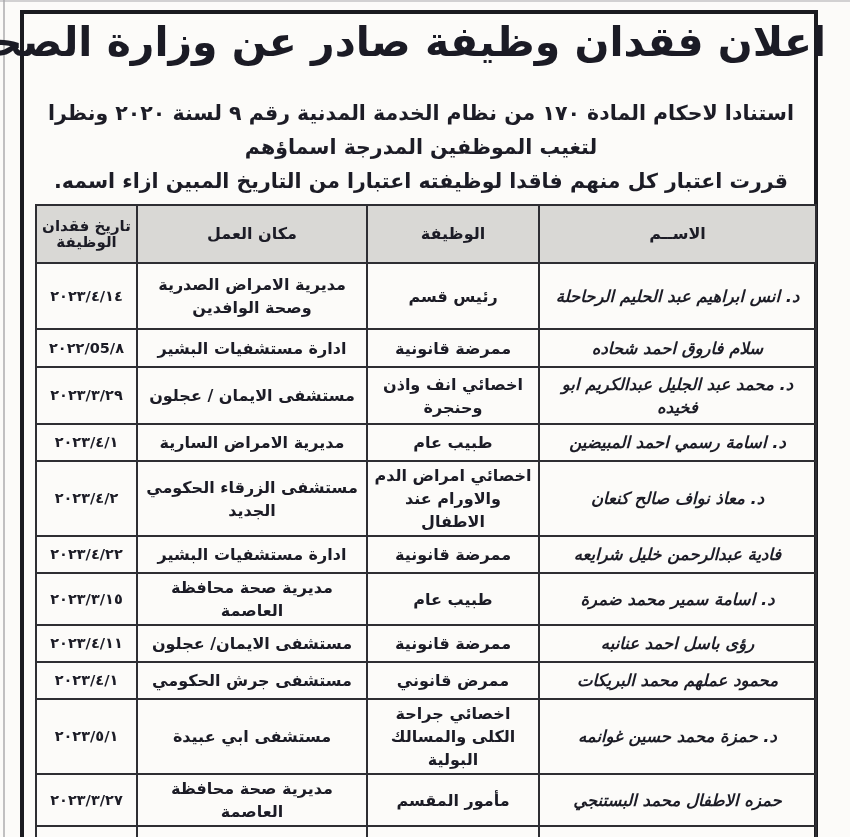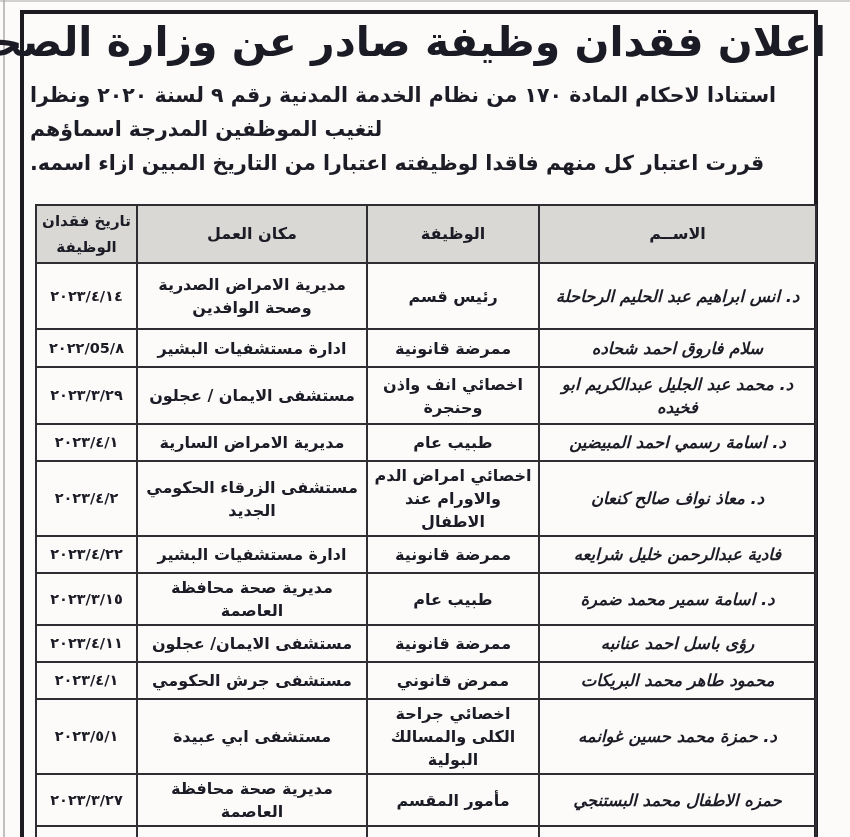--- a/index.html
+++ b/index.html
@@ -30,22 +30,22 @@
   }
   .title{
     position:absolute;top:18px;left:20px;width:806px;
     text-align:center;
     font-size:41px;font-weight:bold;
     letter-spacing:0px;
     color:#1b1b25;
     white-space:nowrap;
   }
   .intro{
-    position:absolute;top:78px;right:38px;left:30px;
-    text-align:left;direction:rtl;
+    position:absolute;top:96px;right:38px;left:30px;
+    text-align:center;direction:rtl;
     font-size:20.5px;font-weight:bold;line-height:34px;
     color:#1c1c26;
   }
   table.announce{
     position:absolute;top:204px;left:35px;
     width:780px;
     border-collapse:collapse;
     table-layout:fixed;
     direction:rtl;
     font-weight:bold;
@@ -56,21 +56,21 @@
     text-align:center;
     vertical-align:middle;
     padding:2px 5px;
     overflow:hidden;
   }
   .announce th{
     background:#d9d8d5;
     font-size:16px;
     line-height:24px;
   }
-  .announce th.h-date{font-size:15px;line-height:26px;}
+  .announce th.h-date{font-size:15px;line-height:16px;}
   .announce td{font-size:16px;line-height:23px;}
   .announce td.c-name{font-size:16.5px;font-style:italic;}
   .announce td.c-date{direction:ltr;font-size:14.5px;white-space:nowrap;}
   col.w-name{width:277px;}
   col.w-job{width:172px;}
   col.w-place{width:230px;}
   col.w-date{width:101px;}
 </style>
 </head>
 <body>
@@ -142,21 +142,21 @@
     <td class="c-place">مديرية صحة محافظة العاصمة</td>
     <td class="c-date">٢٠٢٣/٣/١٥</td>
   </tr>
   <tr style="height:37px;">
     <td class="c-name">رؤى باسل احمد عنانبه</td>
     <td class="c-job">ممرضة قانونية</td>
     <td class="c-place">مستشفى الايمان/ عجلون</td>
     <td class="c-date">٢٠٢٣/٤/١١</td>
   </tr>
   <tr style="height:37px;">
-    <td class="c-name">محمود طاهر محمد البريكات</td>
+    <td class="c-name">محمود عملهم محمد البريكات</td>
     <td class="c-job">ممرض قانوني</td>
     <td class="c-place">مستشفى جرش الحكومي</td>
     <td class="c-date">٢٠٢٣/٤/١</td>
   </tr>
   <tr style="height:57px;">
     <td class="c-name">د. حمزة محمد حسين غوانمه</td>
     <td class="c-job">اخصائي جراحة الكلى والمسالك البولية</td>
     <td class="c-place">مستشفى ابي عبيدة</td>
     <td class="c-date">٢٠٢٣/٥/١</td>
   </tr>

